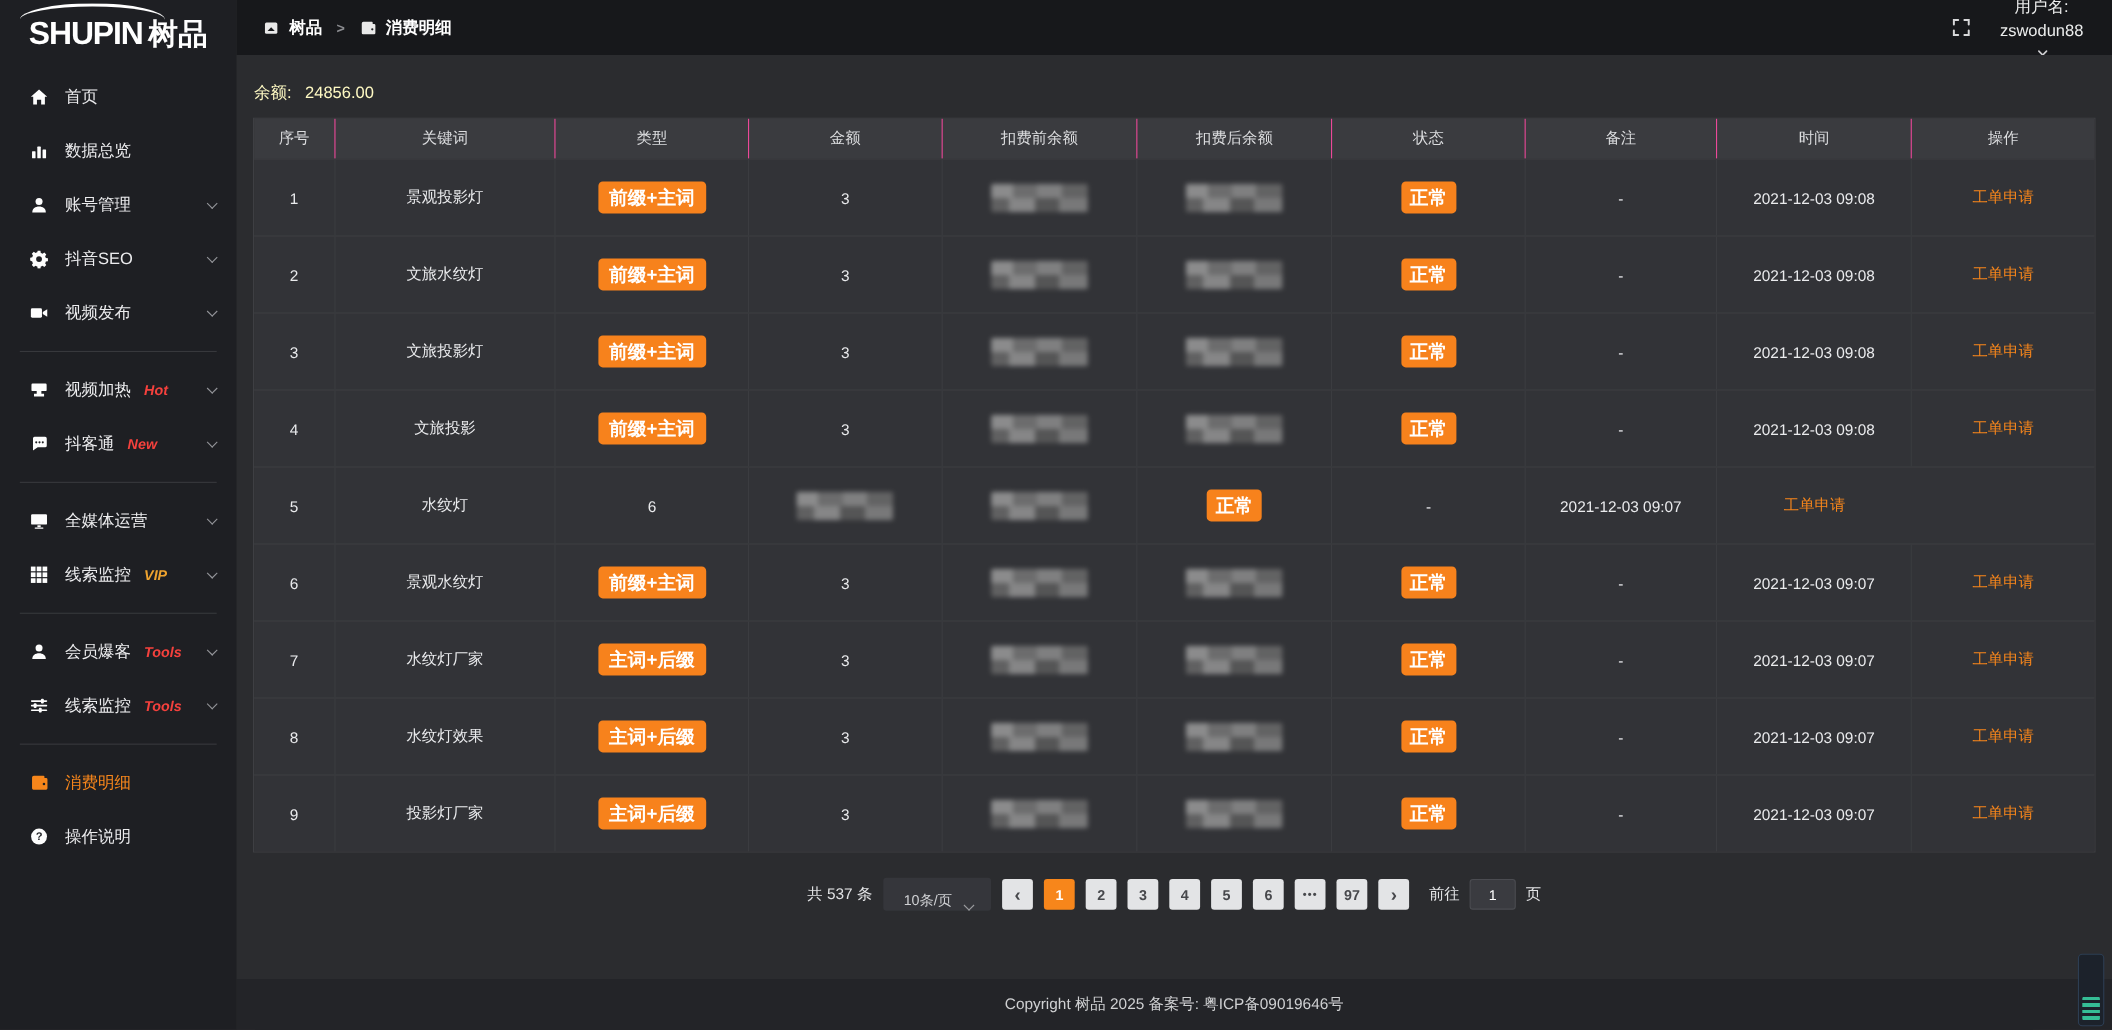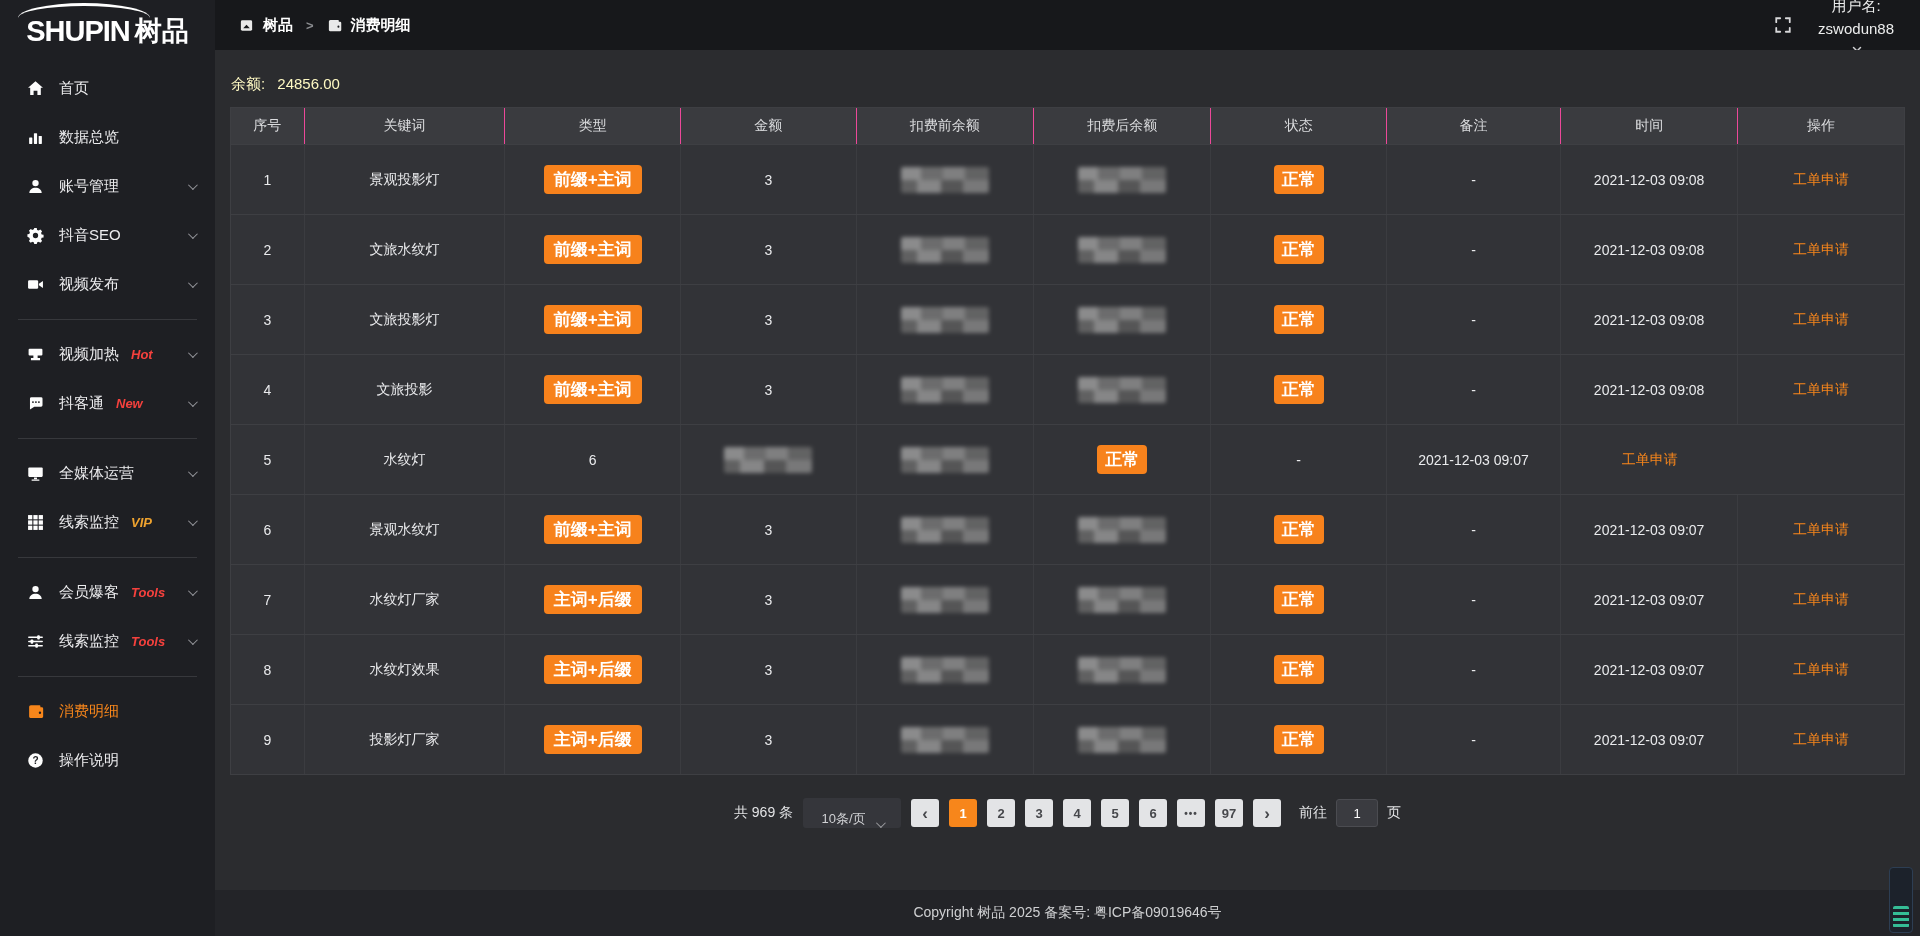--- a/index.html
+++ b/index.html
@@ -588,21 +588,21 @@
             <span>2021-12-03 09:07</span>
           </div>
           <div class="td">
             <span class="link">工单申请</span>
           </div>
         </div>
       </div>
   </div>
 
   <div class="pagination">
-    <span>共 969 条</span>
+    <span>共 537 条</span>
     <div class="psel">
       <span>10条/页</span>
       <span class="chev"></span>
     </div>
     <button class="parrow">‹</button>
     <div class="pages">
         <button class="pbtn active">1</button>
         <button class="pbtn">2</button>
         <button class="pbtn">3</button>
         <button class="pbtn">4</button>

